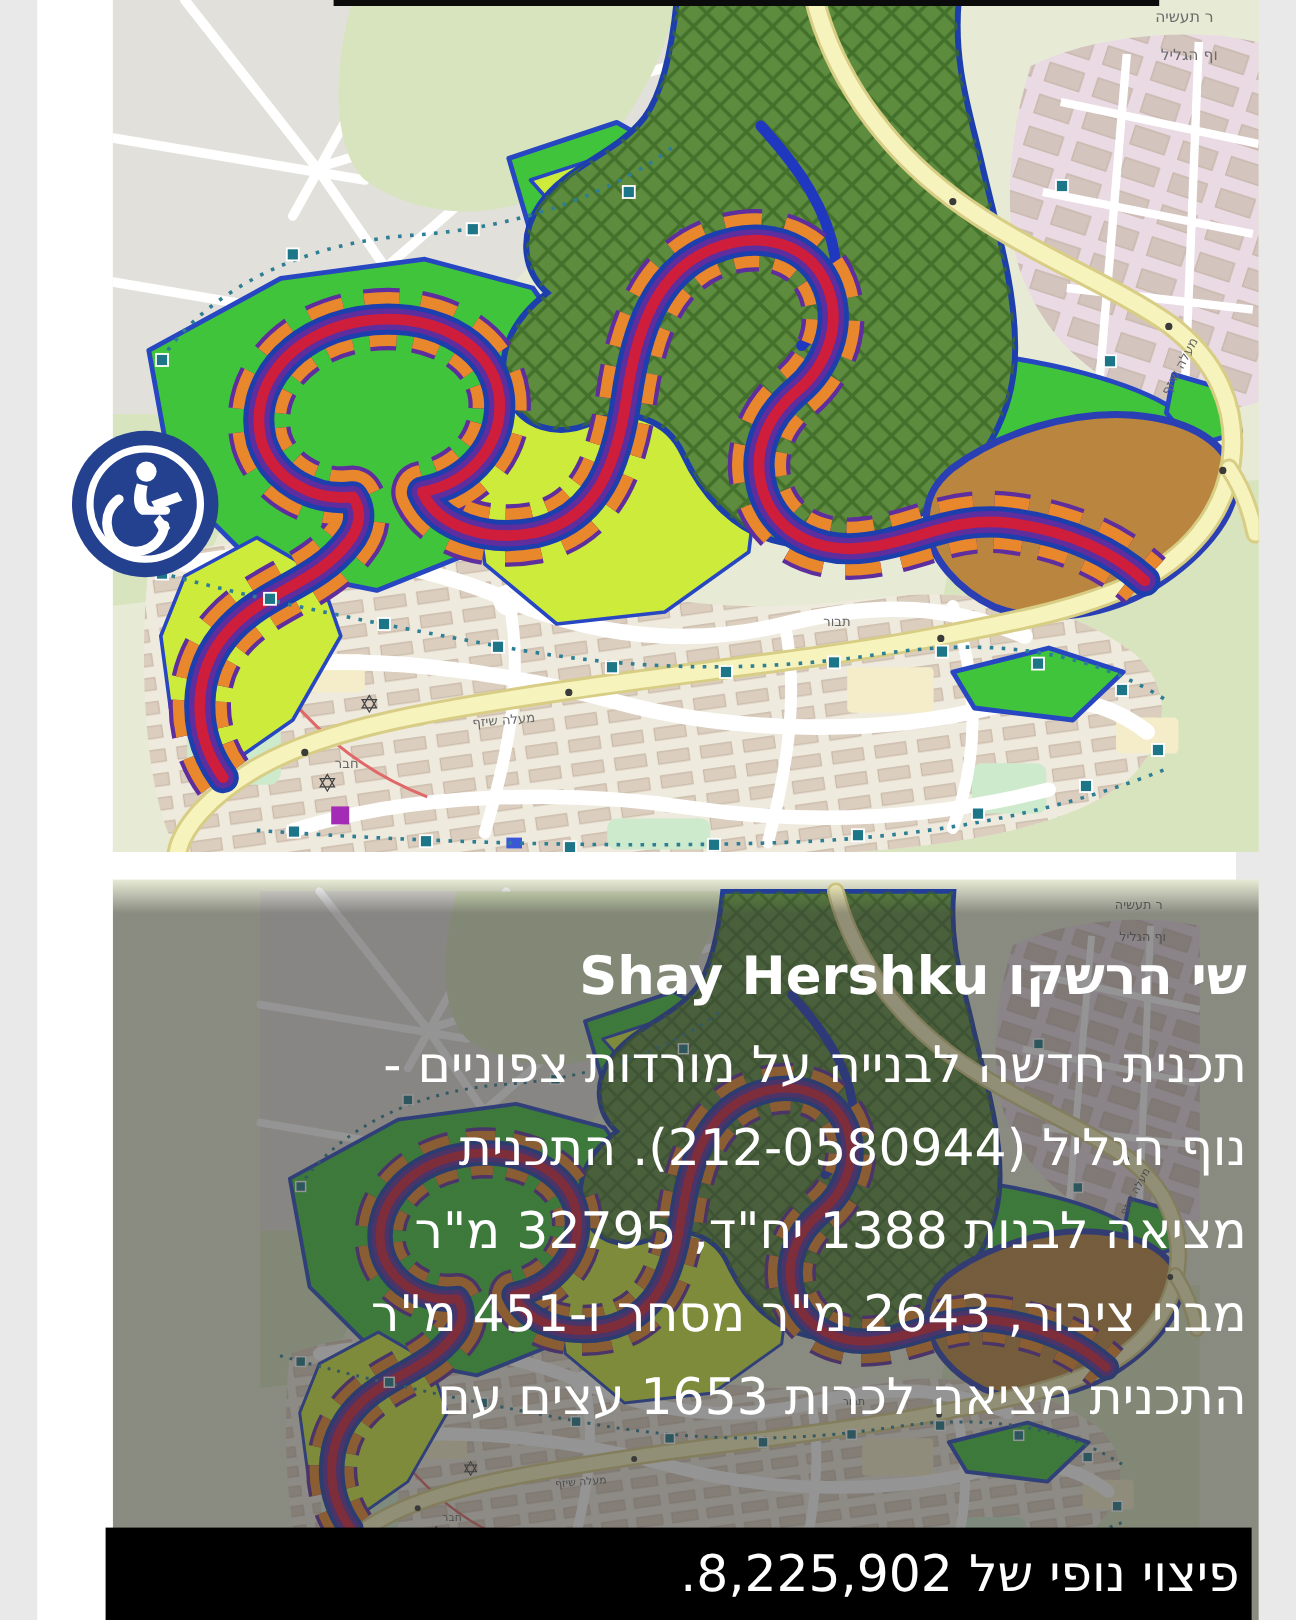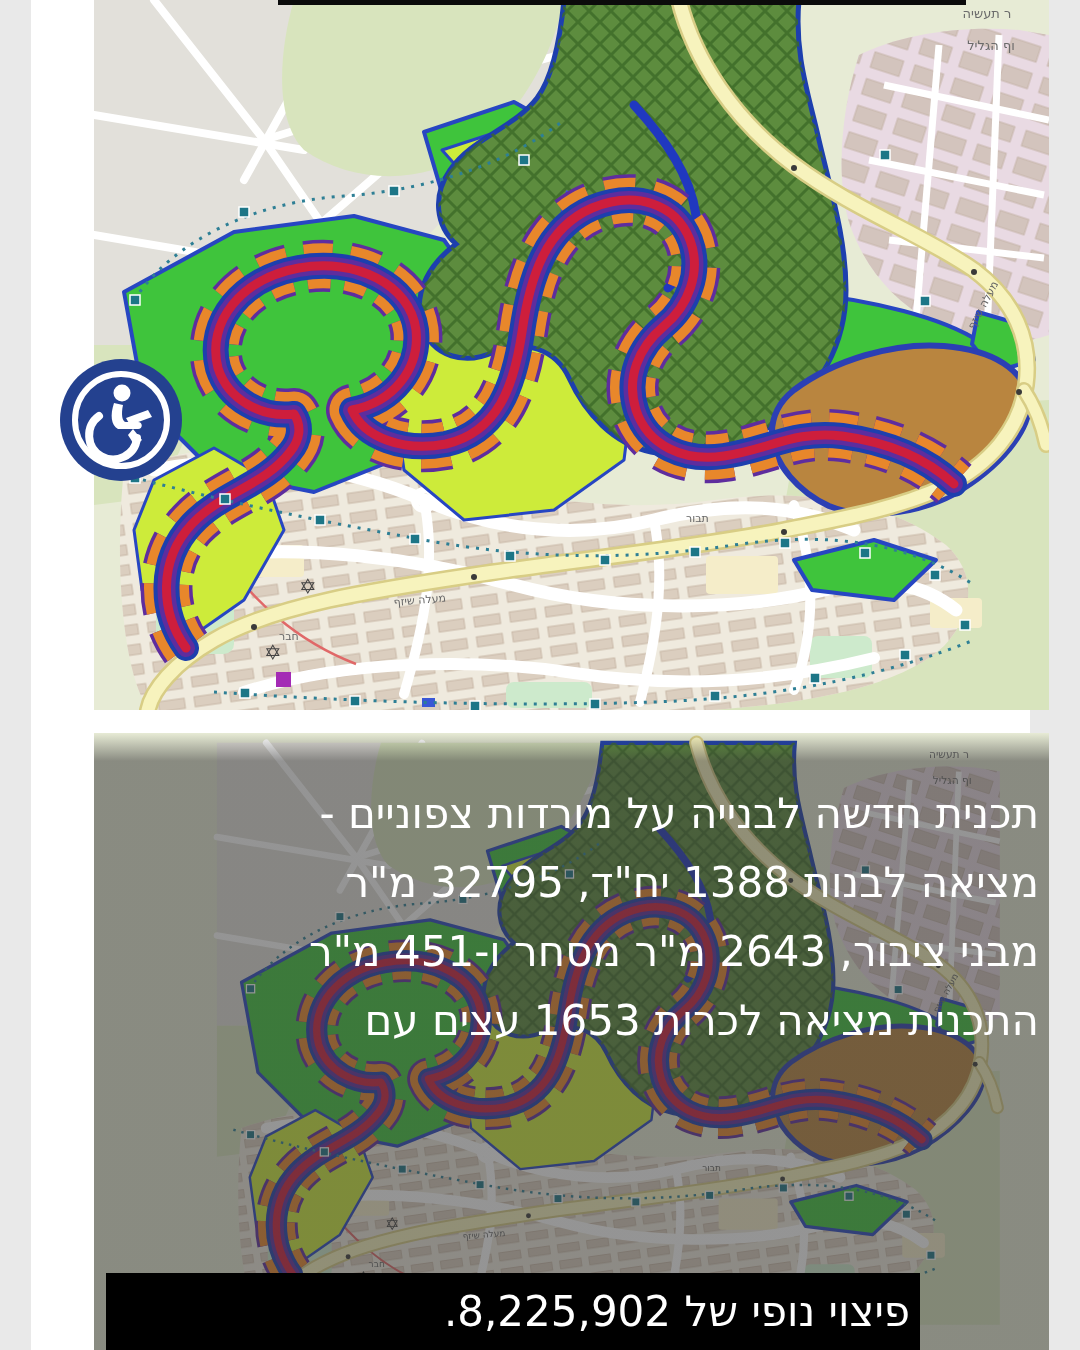--- a/index.html
+++ b/index.html
@@ -8,21 +8,21 @@
     background:#e9e9e9;
     font-family:"DejaVu Sans","Liberation Sans",sans-serif;
   }
   .card{position:absolute;left:31px;top:0;width:999px;height:1350px;background:#ffffff;}
   .photo{position:absolute;left:63px;width:955px;overflow:hidden;background:#e7ebd5;}
   .photo-top{top:0;height:710px;}
   .photo-bottom{top:733px;height:617px;}
   .top-black-strip{position:absolute;left:247px;top:0;width:688px;height:5px;background:#0b0b0b;}
   .dim{position:absolute;left:0;top:0;right:0;bottom:0;
        background:linear-gradient(180deg,rgba(58,58,58,0) 0px,rgba(58,58,58,.54) 28px,rgba(58,58,58,.54) 100%);}
-  .footer-bar{position:absolute;left:75px;top:1273px;width:814px;height:77px;background:#000;}
+  .footer-bar{position:absolute;left:57px;top:1273px;width:955px;height:77px;background:#000;}
   .post-text{position:absolute;left:63px;top:733px;width:955px;direction:rtl;text-align:right;
              color:#fff;padding:46px 10px 0 0;box-sizing:border-box;}
   .author{font-size:44px;font-weight:bold;line-height:70px;margin-bottom:4px;white-space:nowrap;}
   .line{font-size:42px;line-height:69px;white-space:nowrap;margin-left:14px;}
   .footer-text{direction:rtl;text-align:right;color:#fff;font-size:42px;line-height:77px;
                padding-right:10px;white-space:nowrap;}
   .badge{position:absolute;left:28px;top:358px;width:124px;height:124px;}
   .maplabel{font-size:11px;fill:#666;}
   .maplabel-big{font-size:13px;fill:#6b6b6b;}
 </style>
@@ -221,21 +221,23 @@
 
   <div class="photo photo-bottom">
     <svg width="955" height="617" viewBox="0 0 1165 755" preserveAspectRatio="xMinYMin slice">
       <rect x="0" y="0" width="1165" height="755" fill="#e7ebd5"></rect>
       <use href="#planmap" x="150" y="12"></use>
     </svg>
     <div class="dim"></div>
   </div>
 
   <div class="post-text">
+    <div class="author">שי הרשקו Shay Hershku</div>
     <div class="line">תכנית חדשה לבנייה על מורדות צפוניים -</div>
+    <div class="line">נוף הגליל (212-0580944). התכנית</div>
     <div class="line">מציאה לבנות 1388 יח"ד, 32795 מ"ר</div>
     <div class="line">מבני ציבור, 2643 מ"ר מסחר ו-451 מ"ר</div>
     <div class="line">התכנית מציאה לכרות 1653 עצים עם</div>
   </div>
 
   <div class="footer-bar">
     <div class="footer-text">פיצוי נופי של 8,225,902.</div>
   </div>
 
 </div>

